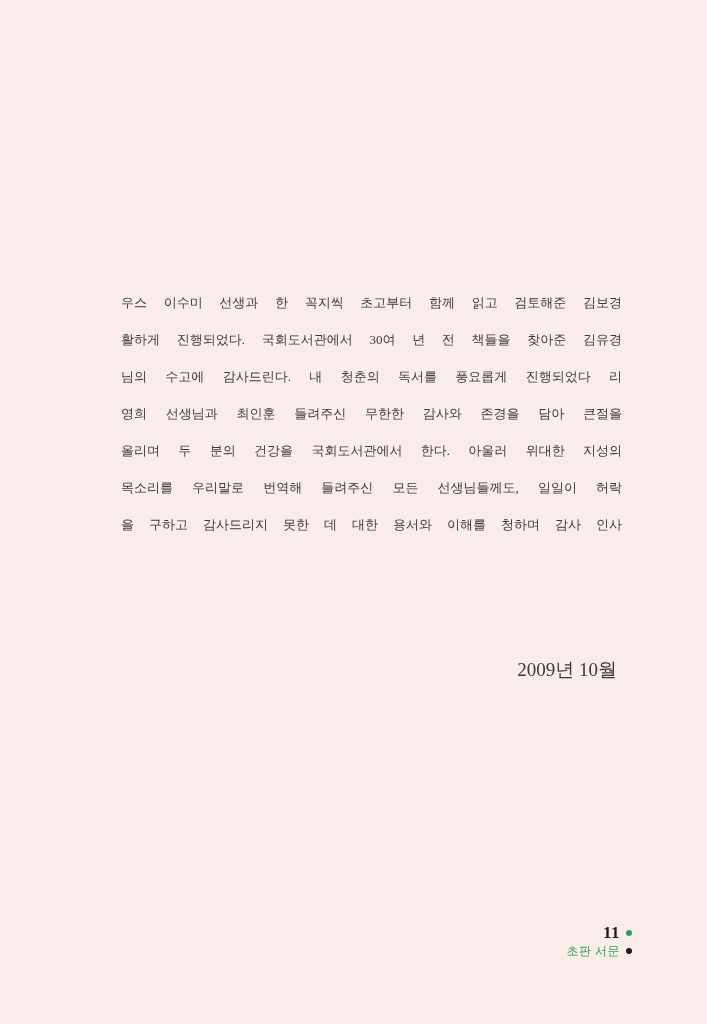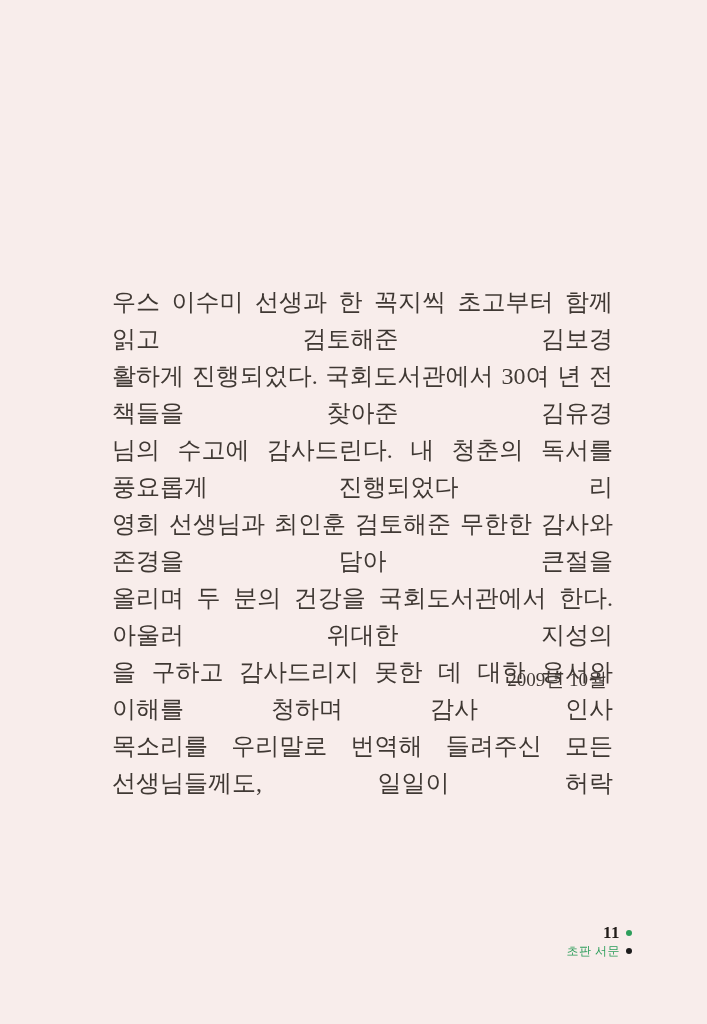--- a/index.html
+++ b/index.html
@@ -16,24 +16,24 @@
   }
   .page {
     position: relative;
     width: 707px;
     height: 1024px;
     background: var(--bg);
     overflow: hidden;
   }
   .text-block {
     position: absolute;
-    left: 112px;
+    left: 121px;
     top: 284px;
     width: 501px;
-    font-size: 24px;
+    font-size: 13px;
     line-height: 37px;
     color: var(--text);
   }
   .line {
     margin: 0;
     text-align: justify;
     text-align-last: justify;
     word-break: keep-all;
     white-space: normal;
   }
@@ -44,21 +44,21 @@
   .signoff {
     position: absolute;
     left: 121px;
     top: 646px;
     width: 501px;
     text-align: right;
     font-size: 19px;
     line-height: 37px;
     color: var(--text);
   }
-  .signoff p { margin: 15px; }
+  .signoff p { margin: 5px; }
   .footer {
     position: absolute;
     right: 70px;
     top: 924px;
     display: grid;
     grid-template-columns: auto 17px;
     row-gap: 2px;
     align-items: center;
     justify-items: end;
   }
@@ -87,24 +87,24 @@
 </style>
 </head>
 <body>
 
 <div class="page">
 
   <main class="text-block">
     <p class="line">우스 이수미 선생과 한 꼭지씩 초고부터 함께 읽고 검토해준 김보경</p>
     <p class="line">활하게 진행되었다. 국회도서관에서 30여 년 전 책들을 찾아준 김유경</p>
     <p class="line">님의 수고에 감사드린다. 내 청춘의 독서를 풍요롭게 진행되었다 리</p>
-    <p class="line">영희 선생님과 최인훈 검토해준 무한한 감사와 존경을 담아 큰절을</p>
+    <p class="line">영희 선생님과 최인훈 들려주신 무한한 감사와 존경을 담아 큰절을</p>
     <p class="line">올리며 두 분의 건강을 국회도서관에서 한다. 아울러 위대한 지성의</p>
+    <p class="line">목소리를 우리말로 번역해 들려주신 모든 선생님들께도, 일일이 허락</p>
     <p class="line">을 구하고 감사드리지 못한 데 대한 용서와 이해를 청하며 감사 인사</p>
-    <p class="line">목소리를 우리말로 번역해 들려주신 모든 선생님들께도, 일일이 허락</p>
   </main>
 
   <div class="signoff">
     <p>2009년 10월</p>
   </div>
 
   <footer class="footer">
     <span class="page-num">11</span>
     <span class="dot dot-green"></span>
     <span class="section-label">초판 서문</span>

